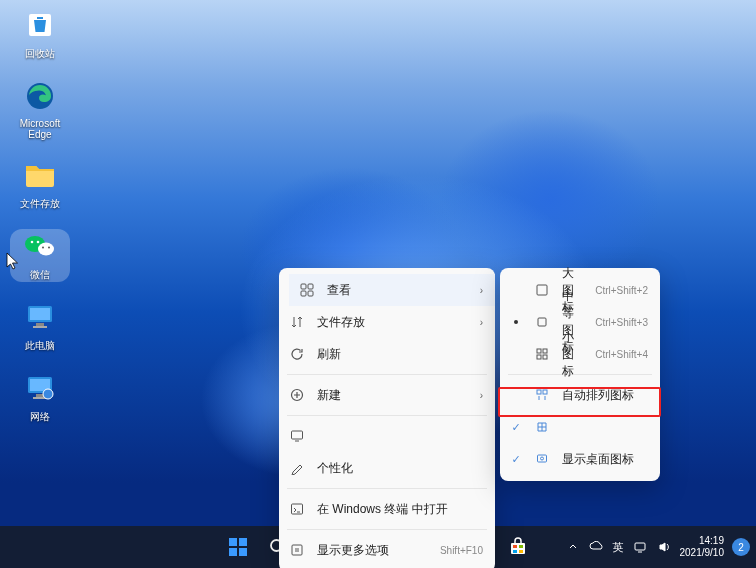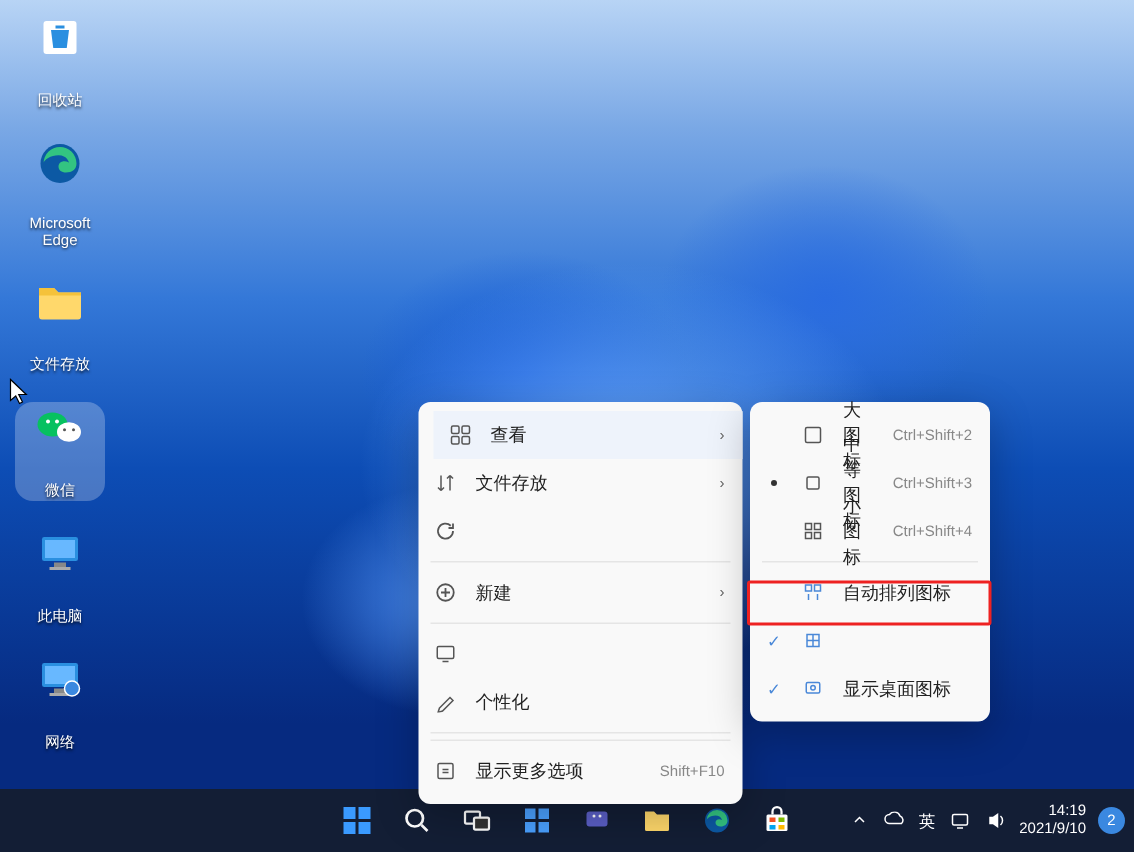--- a/index.html
+++ b/index.html
@@ -12,21 +12,21 @@
       radial-gradient(ellipse 400px 300px at 420px 310px, #68a8ff 0%, transparent 45%),
       radial-gradient(ellipse 200px 150px at 350px 250px, #1a5ed8 0%, transparent 55%),
       radial-gradient(ellipse 250px 200px at 500px 380px, #0d2870 0%, transparent 50%),
       radial-gradient(ellipse 180px 140px at 300px 400px, #4d8ef0 0%, transparent 55%),
       radial-gradient(ellipse 220px 180px at 550px 200px, #2a6ce0 0%, transparent 50%),
       linear-gradient(180deg, #b8d4f5 0%, #7aa8e5 15%, #3478d8 35%, #0d4db5 55%, #062a80 85%);
   }
 
   
   .desktop-icons { position: absolute; top: 8px; left: 10px; display: flex; flex-direction: column; gap: 18px; z-index: 2; }
-  .d-icon { width: 60px; display: flex; flex-direction: column; align-items: center; gap: 18px; color: #fff; font-size: 10px; text-align: center; cursor: pointer; text-shadow: 0 1px 2px rgba(0,0,0,.8); }
+  .d-icon { width: 60px; display: flex; flex-direction: column; align-items: center; gap: 5px; color: #fff; font-size: 10px; text-align: center; cursor: pointer; text-shadow: 0 1px 2px rgba(0,0,0,.8); }
   .d-icon .ico { width: 34px; height: 34px; display: flex; align-items: center; justify-content: center; }
   .d-icon.sel { background: rgba(255,255,255,.25); border-radius: 12px; }
 
   
   .menu {
     position: absolute;
     background: #f9f9f9;
     border-radius: 8px;
     box-shadow: 0 8px 28px rgba(0,0,0,.25);
     padding: 6px 0;
@@ -153,20 +153,21 @@
       </span>
     <span class="lbl">文件存放</span>
     <span class="chev">›</span>
   </div>
   <div class="mi">
     <span class="mic">
         <svg width="14" height="14" viewBox="0 0 14 14" stroke="#555" fill="none" stroke-width="1.2">
           <path d="M12 7a5 5 0 1 1-1.5-3.5M12 2v3h-3"></path>
         </svg>
       </span>
+    <span class="lbl">刷新</span>
   </div>
   <div class="sep"></div>
   <div class="mi">
     <span class="mic">
         <svg width="14" height="14" viewBox="0 0 14 14" stroke="#555" fill="none" stroke-width="1.2">
           <circle cx="7" cy="7" r="5.5"></circle>
           <path d="M7 4v6M4 7h6"></path>
         </svg>
       </span>
     <span class="lbl">新建</span>
@@ -183,20 +184,29 @@
   </div>
   <div class="mi">
     <span class="mic">
         <svg width="14" height="14" viewBox="0 0 14 14" stroke="#555" fill="none">
           <path d="M3 11l7-7 2 2-7 7-3 1z"></path>
         </svg>
       </span>
     <span class="lbl">个性化</span>
   </div>
   <div class="sep"></div>
+  <div class="mi">
+    <span class="mic">
+        <svg width="14" height="14" viewBox="0 0 14 14" stroke="#555" fill="none">
+          <rect x="1.5" y="2" width="11" height="10" rx="1"></rect>
+          <path d="M4 6l2 2-2 2M7 10h3"></path>
+        </svg>
+      </span>
+    <span class="lbl">在 Windows 终端 中打开</span>
+  </div>
   <div class="sep"></div>
   <div class="mi">
     <span class="mic">
         <svg width="14" height="14" viewBox="0 0 14 14" stroke="#555" fill="none">
           <rect x="2" y="2" width="10" height="10" rx="1"></rect>
           <path d="M5 6h4M5 8h4"></path>
         </svg>
       </span>
     <span class="lbl">显示更多选项</span>
     <span class="sc">Shift+F10</span>

